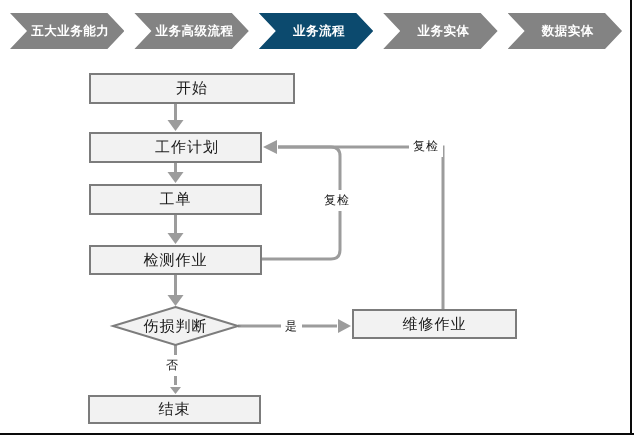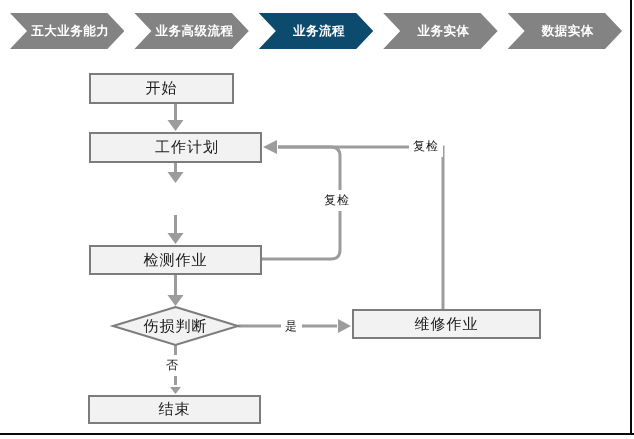--- a/index.html
+++ b/index.html
@@ -15,25 +15,25 @@
     clip-path:polygon(0 0,calc(100% - 17px) 0,100% 50%,calc(100% - 17px) 100%,0 100%,17px 50%);
     padding-left:6px;box-sizing:border-box;white-space:nowrap;
   }
   .chevron.active{background:#0c4a6e;}
   
   .box{
     position:absolute;background:#f2f2f2;border:2px solid #7c7c7c;box-sizing:border-box;
     display:flex;align-items:center;justify-content:center;
     font-size:15px;color:#1a1a1a;letter-spacing:1px;
   }
-  #node-start  {left:89px; top:73px;  width:145px;height:31px;}
+  #node-start  {left:89px; top:73px;  width:206px;height:31px;}
   #node-plan   {left:89px; top:132px; width:173px;height:31px;padding-left:23px;}
   #node-order  {left:89px; top:184px; width:173px;height:31px;}
   #node-inspect{left:89px; top:245px; width:173px;height:30px;}
-  #node-repair {left:352px;top:309px; width:189px;height:30px;}
+  #node-repair {left:352px;top:309px; width:165px;height:30px;}
   #node-end    {left:88px; top:395px; width:173px;height:29px;}
   #diamond-label{
     position:absolute;left:115px;top:317px;width:121px;text-align:center;
     font-size:15px;color:#1a1a1a;letter-spacing:1px;
   }
   
   .edge-label{
     position:absolute;background:#ffffff;color:#1a1a1a;font-size:12px;
     padding:2px 4px;text-align:center;letter-spacing:1px;
   }
@@ -88,20 +88,21 @@
       <polygon points="175.5,394 170,387 181,387"></polygon>
       <polygon points="351,326 338,319 338,333"></polygon>
       <polygon points="263,147 277,140 277,154"></polygon>
     </g>
 
     <polygon points="175.5,307 238,326 175.5,345 113,326" fill="#f2f2f2" stroke="#7c7c7c" stroke-width="2"></polygon>
   </svg>
 
   <div class="box" id="node-start">开始</div>
   <div class="box" id="node-plan">工作计划</div>
+  <div class="box" id="node-order">工单</div>
   <div class="box" id="node-inspect">检测作业</div>
   <div id="diamond-label">伤损判断</div>
   <div class="box" id="node-repair">维修作业</div>
   <div class="box" id="node-end">结束</div>
 
   <div class="edge-label" id="lbl-recheck-left">复检</div>
   <div class="edge-label" id="lbl-recheck-right">复检</div>
   <div class="edge-label" id="lbl-yes">是</div>
   <div class="edge-label" id="lbl-no">否</div>
 

